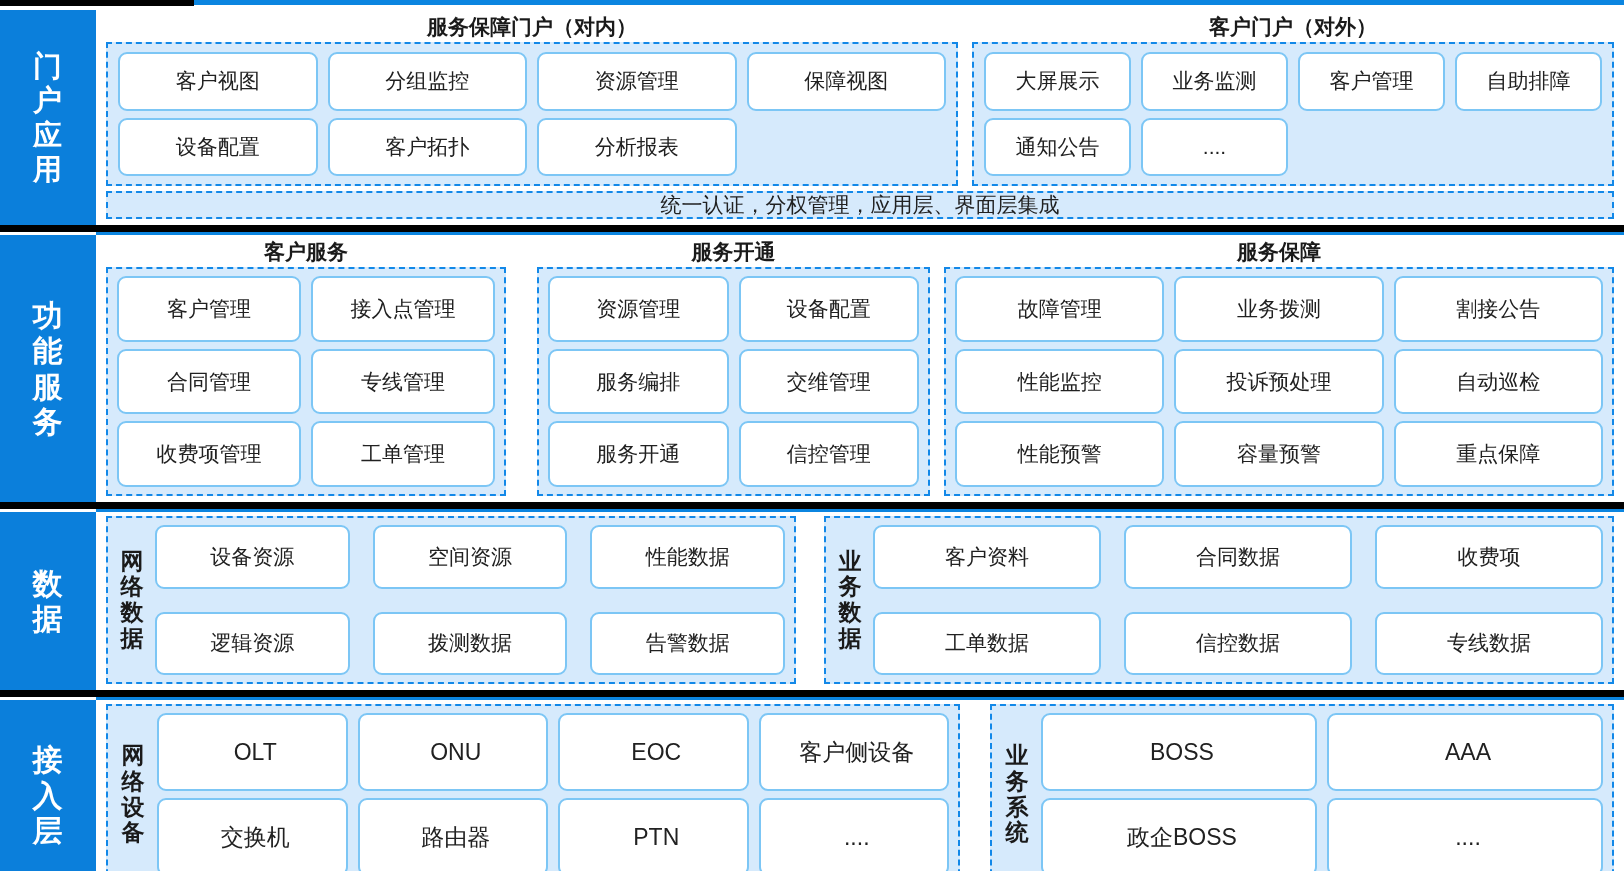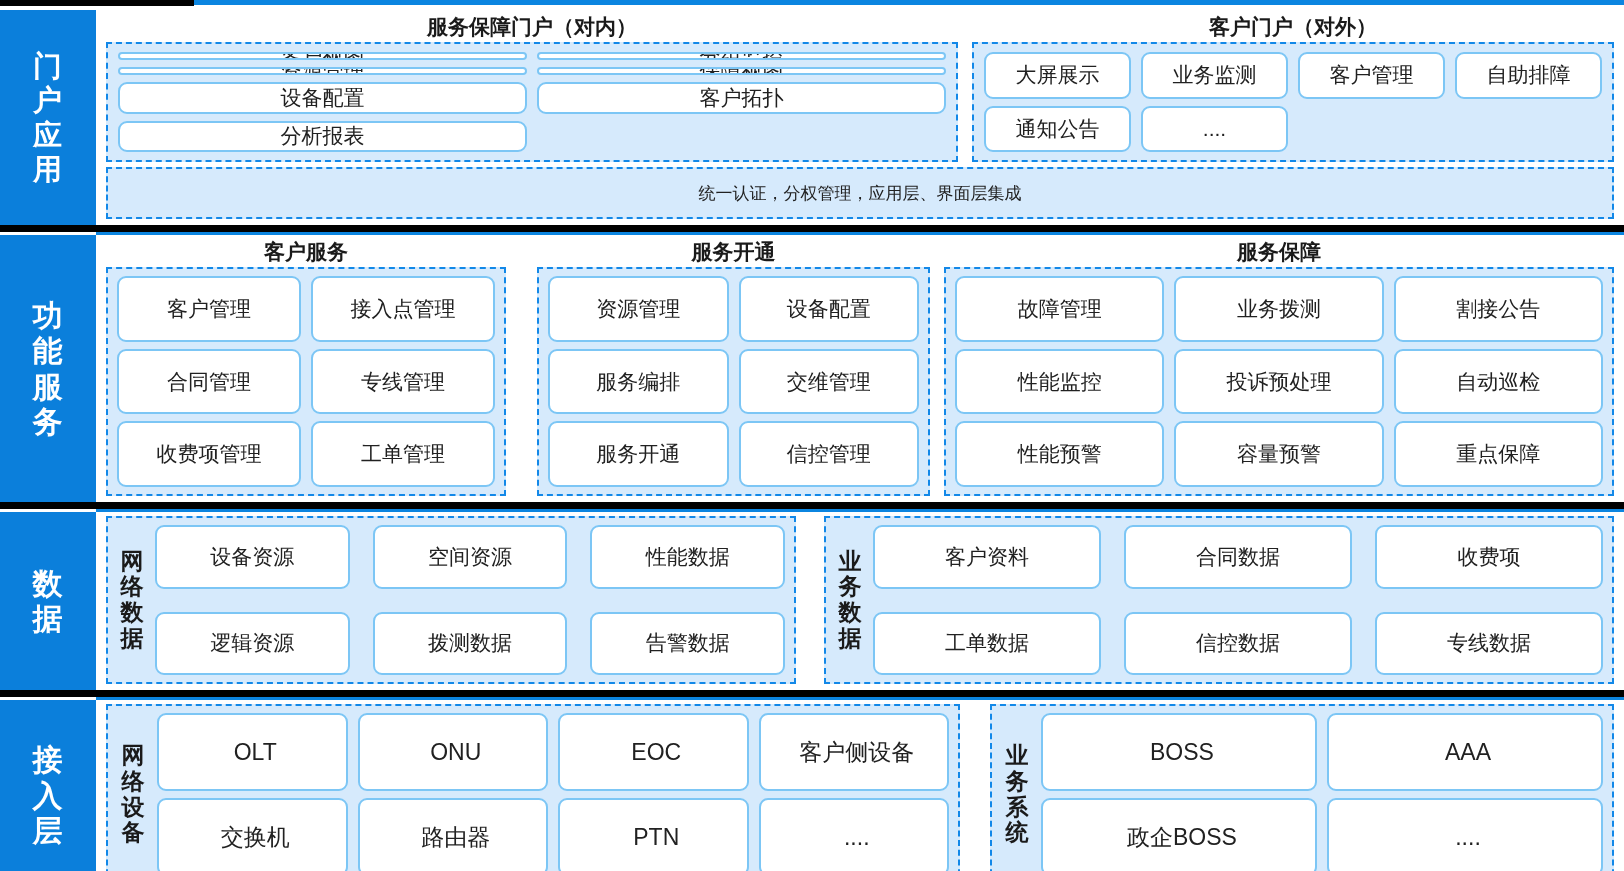--- a/index.html
+++ b/index.html
@@ -140,36 +140,36 @@
     overflow: hidden;
     white-space: nowrap;
   }
 
   
   .band {
     flex: 0 0 auto;
     margin-top: 5px;
     border: 2px dashed #1288e8;
     background: #d6eafc;
-    height: 52px;
+    height: 28px;
     display: flex;
     align-items: center;
     justify-content: center;
-    font-size: 17px;
+    font-size: 21px;
     color: #212121;
     font-weight: 500;
   }
 
   
   #layer-portal { flex: 0 0 215px; }
   #layer-portal .layer-label { font-size: 29px; }
   #layer-portal .group-box { padding: 8px 10px; }
   #layer-portal .tiles { grid-template-rows: 1fr 1fr; }
   #portal-internal { flex: 0 0 852px; }
-  #portal-internal .tiles { grid-template-columns: repeat(2, 1fr); }
+  #portal-internal .tiles { grid-template-columns: repeat(4, 1fr); }
   #portal-external { flex: 1 1 auto; }
   #portal-external .tiles { grid-template-columns: repeat(4, 1fr); }
   #layer-portal .tile { font-size: 21px; }
 
   #layer-function { flex: 0 0 267px; }
   #layer-function .tiles { grid-template-rows: repeat(3, 1fr); }
   #fn-customer { flex: 0 0 400px; }
   #fn-customer .tiles { grid-template-columns: repeat(2, 1fr); }
   #fn-provision { flex: 0 0 410px; padding-left: 17px; }
   #fn-provision .tiles { grid-template-columns: repeat(2, 1fr); }

